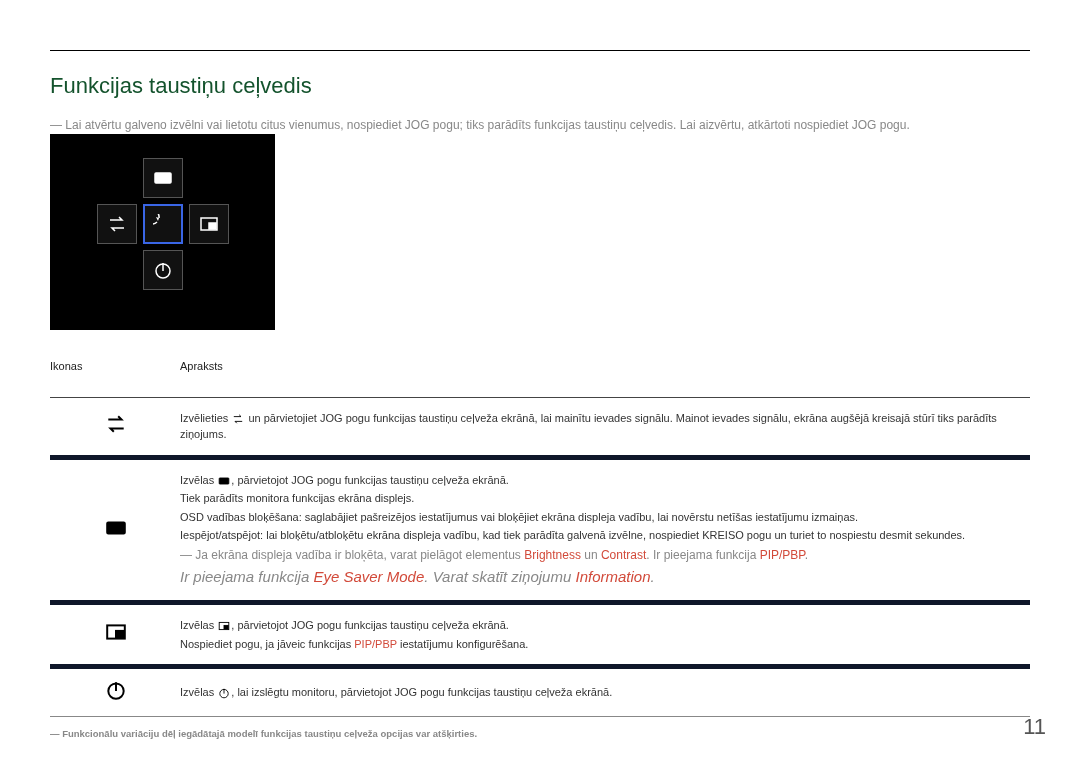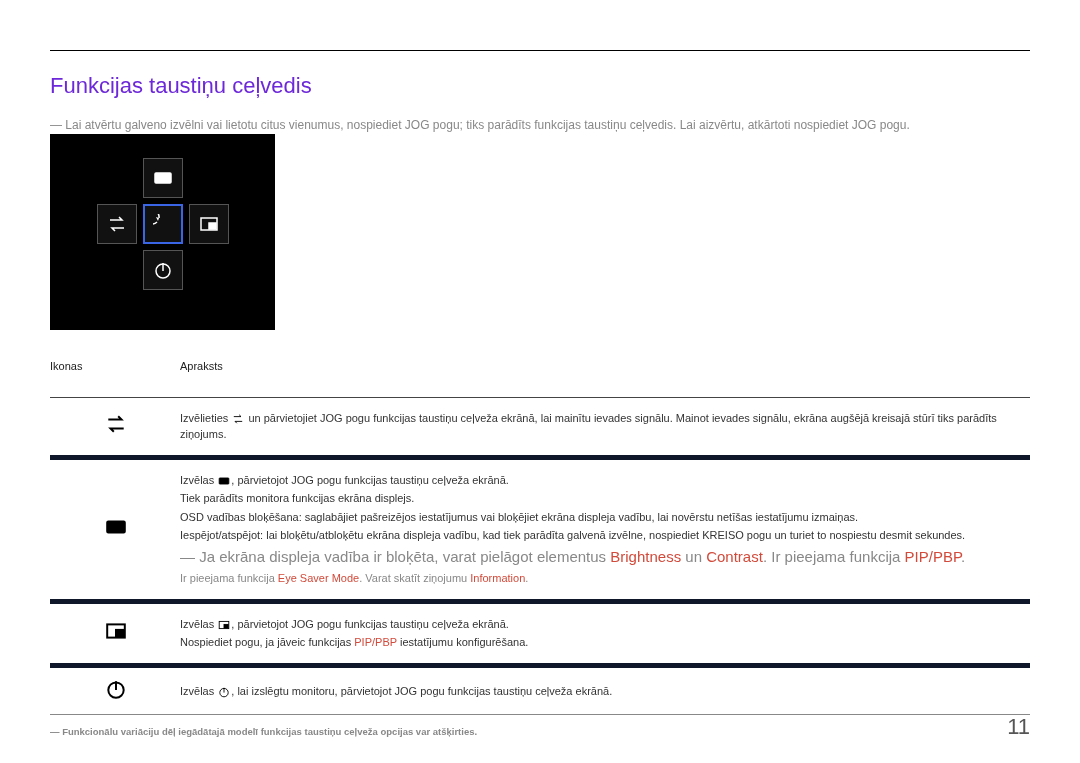--- a/index.html
+++ b/index.html
@@ -14,21 +14,21 @@
     font-size: 11px;
     line-height: 1.5;
   }
   .top-rule {
     border-top: 1.5px solid #000;
     margin-bottom: 18px;
   }
   h1 {
     font-size: 22px;
     font-weight: 400;
-    color: #6d28d9;
+    color: #14532d;
     margin-bottom: 14px;
   }
   .note-dash::before {
     content: "― ";
     color: #888;
   }
   .small-note {
     font-size: 12px;
     color: #888;
   }
@@ -107,40 +107,41 @@
     display: inline-block;
     vertical-align: -3px;
     width: 14px;
     height: 12px;
   }
   .inline-icon svg { width: 14px; height: 12px; stroke: #000; stroke-width:1.5; fill:none;}
   .inline-icon.fill svg { fill:#000; stroke:#000;}
   .red { color: #d24a3a; }
   .desc p { margin: 2px 0; }
   .inner-note {
-    font-size: 15px;
+    font-size: 12px;
     color: #888;
     margin-left: 14px;
   }
   .inner-note::before { content: "― "; }
   .inner-note2 {
-    font-size: 11px;
+    font-size: 15px;
     color: #888;
     margin-left: 22px;
+    font-style: italic;
   }
   .footer-note {
     font-size: 9.5px;
     color: #888;
     margin-top: 10px;
     font-weight: bold;
   }
   .page-number {
     position: absolute;
     bottom: 20px;
-    right: 50px;
+    right: 34px;
     font-size: 22px;
     color: #555;
     font-weight: 300;
   }
 </style>
 </head>
 <body>
 
 <svg width="0" height="0" style="position:absolute">
   <defs>

